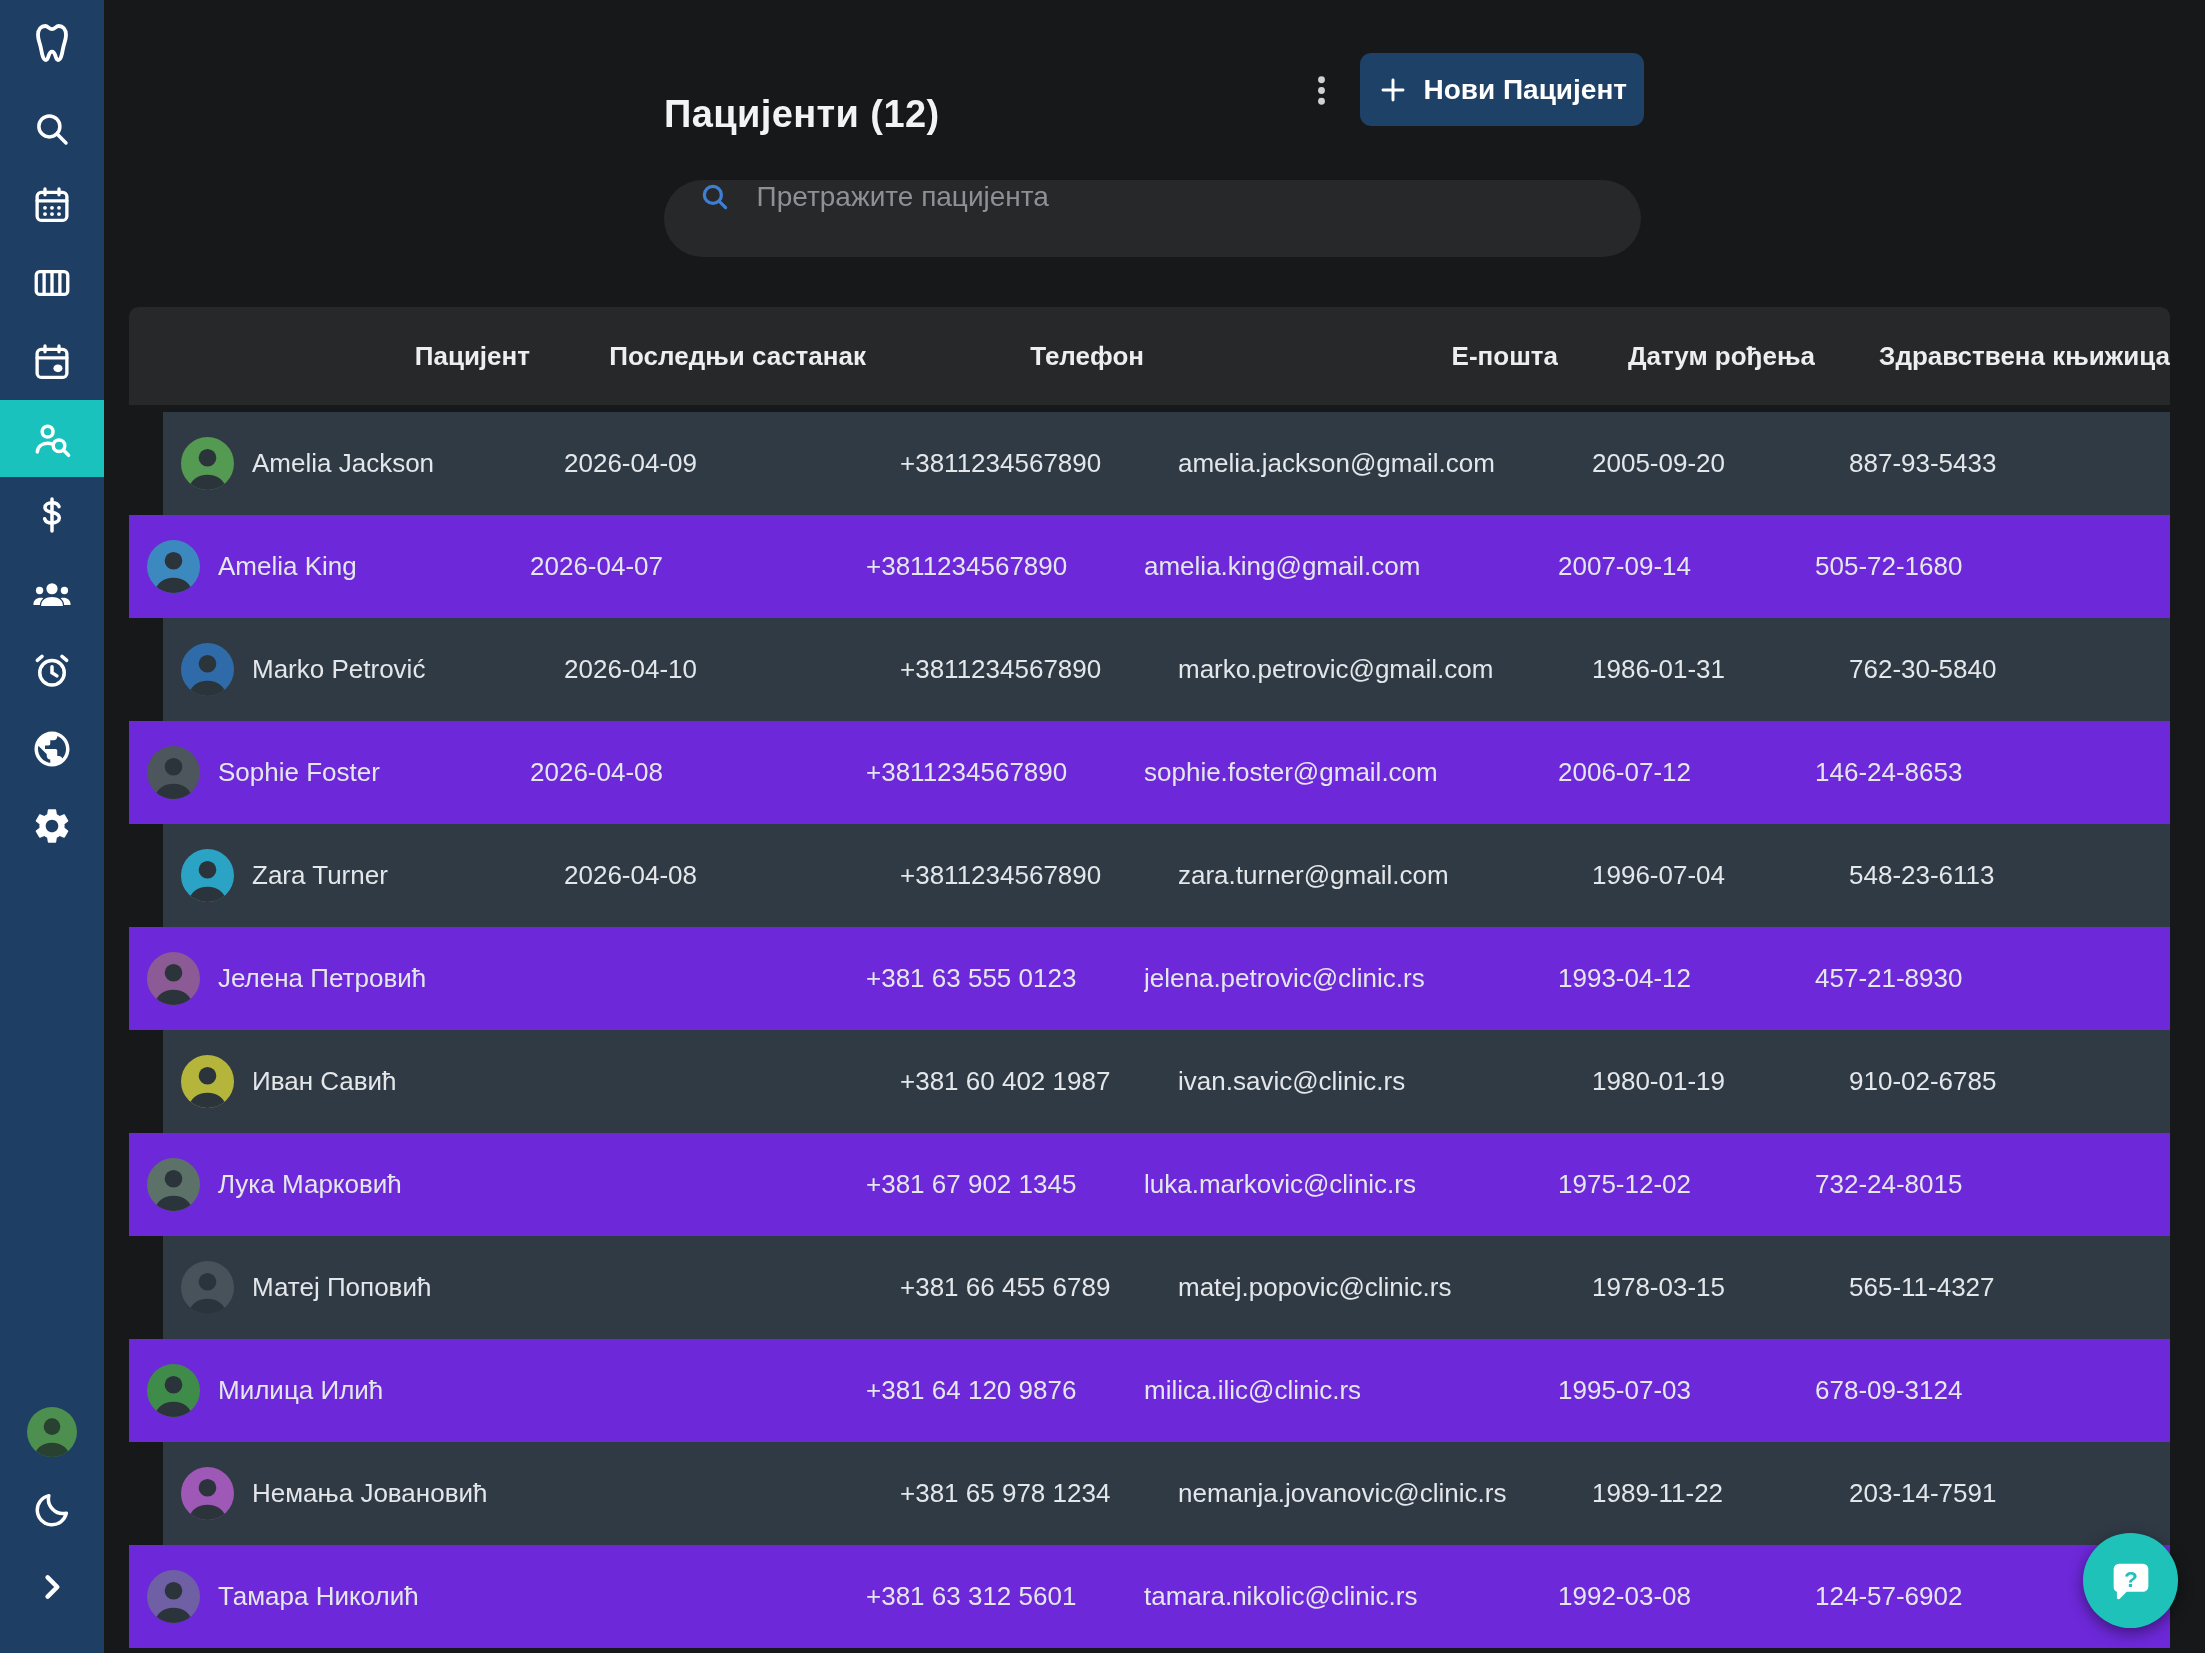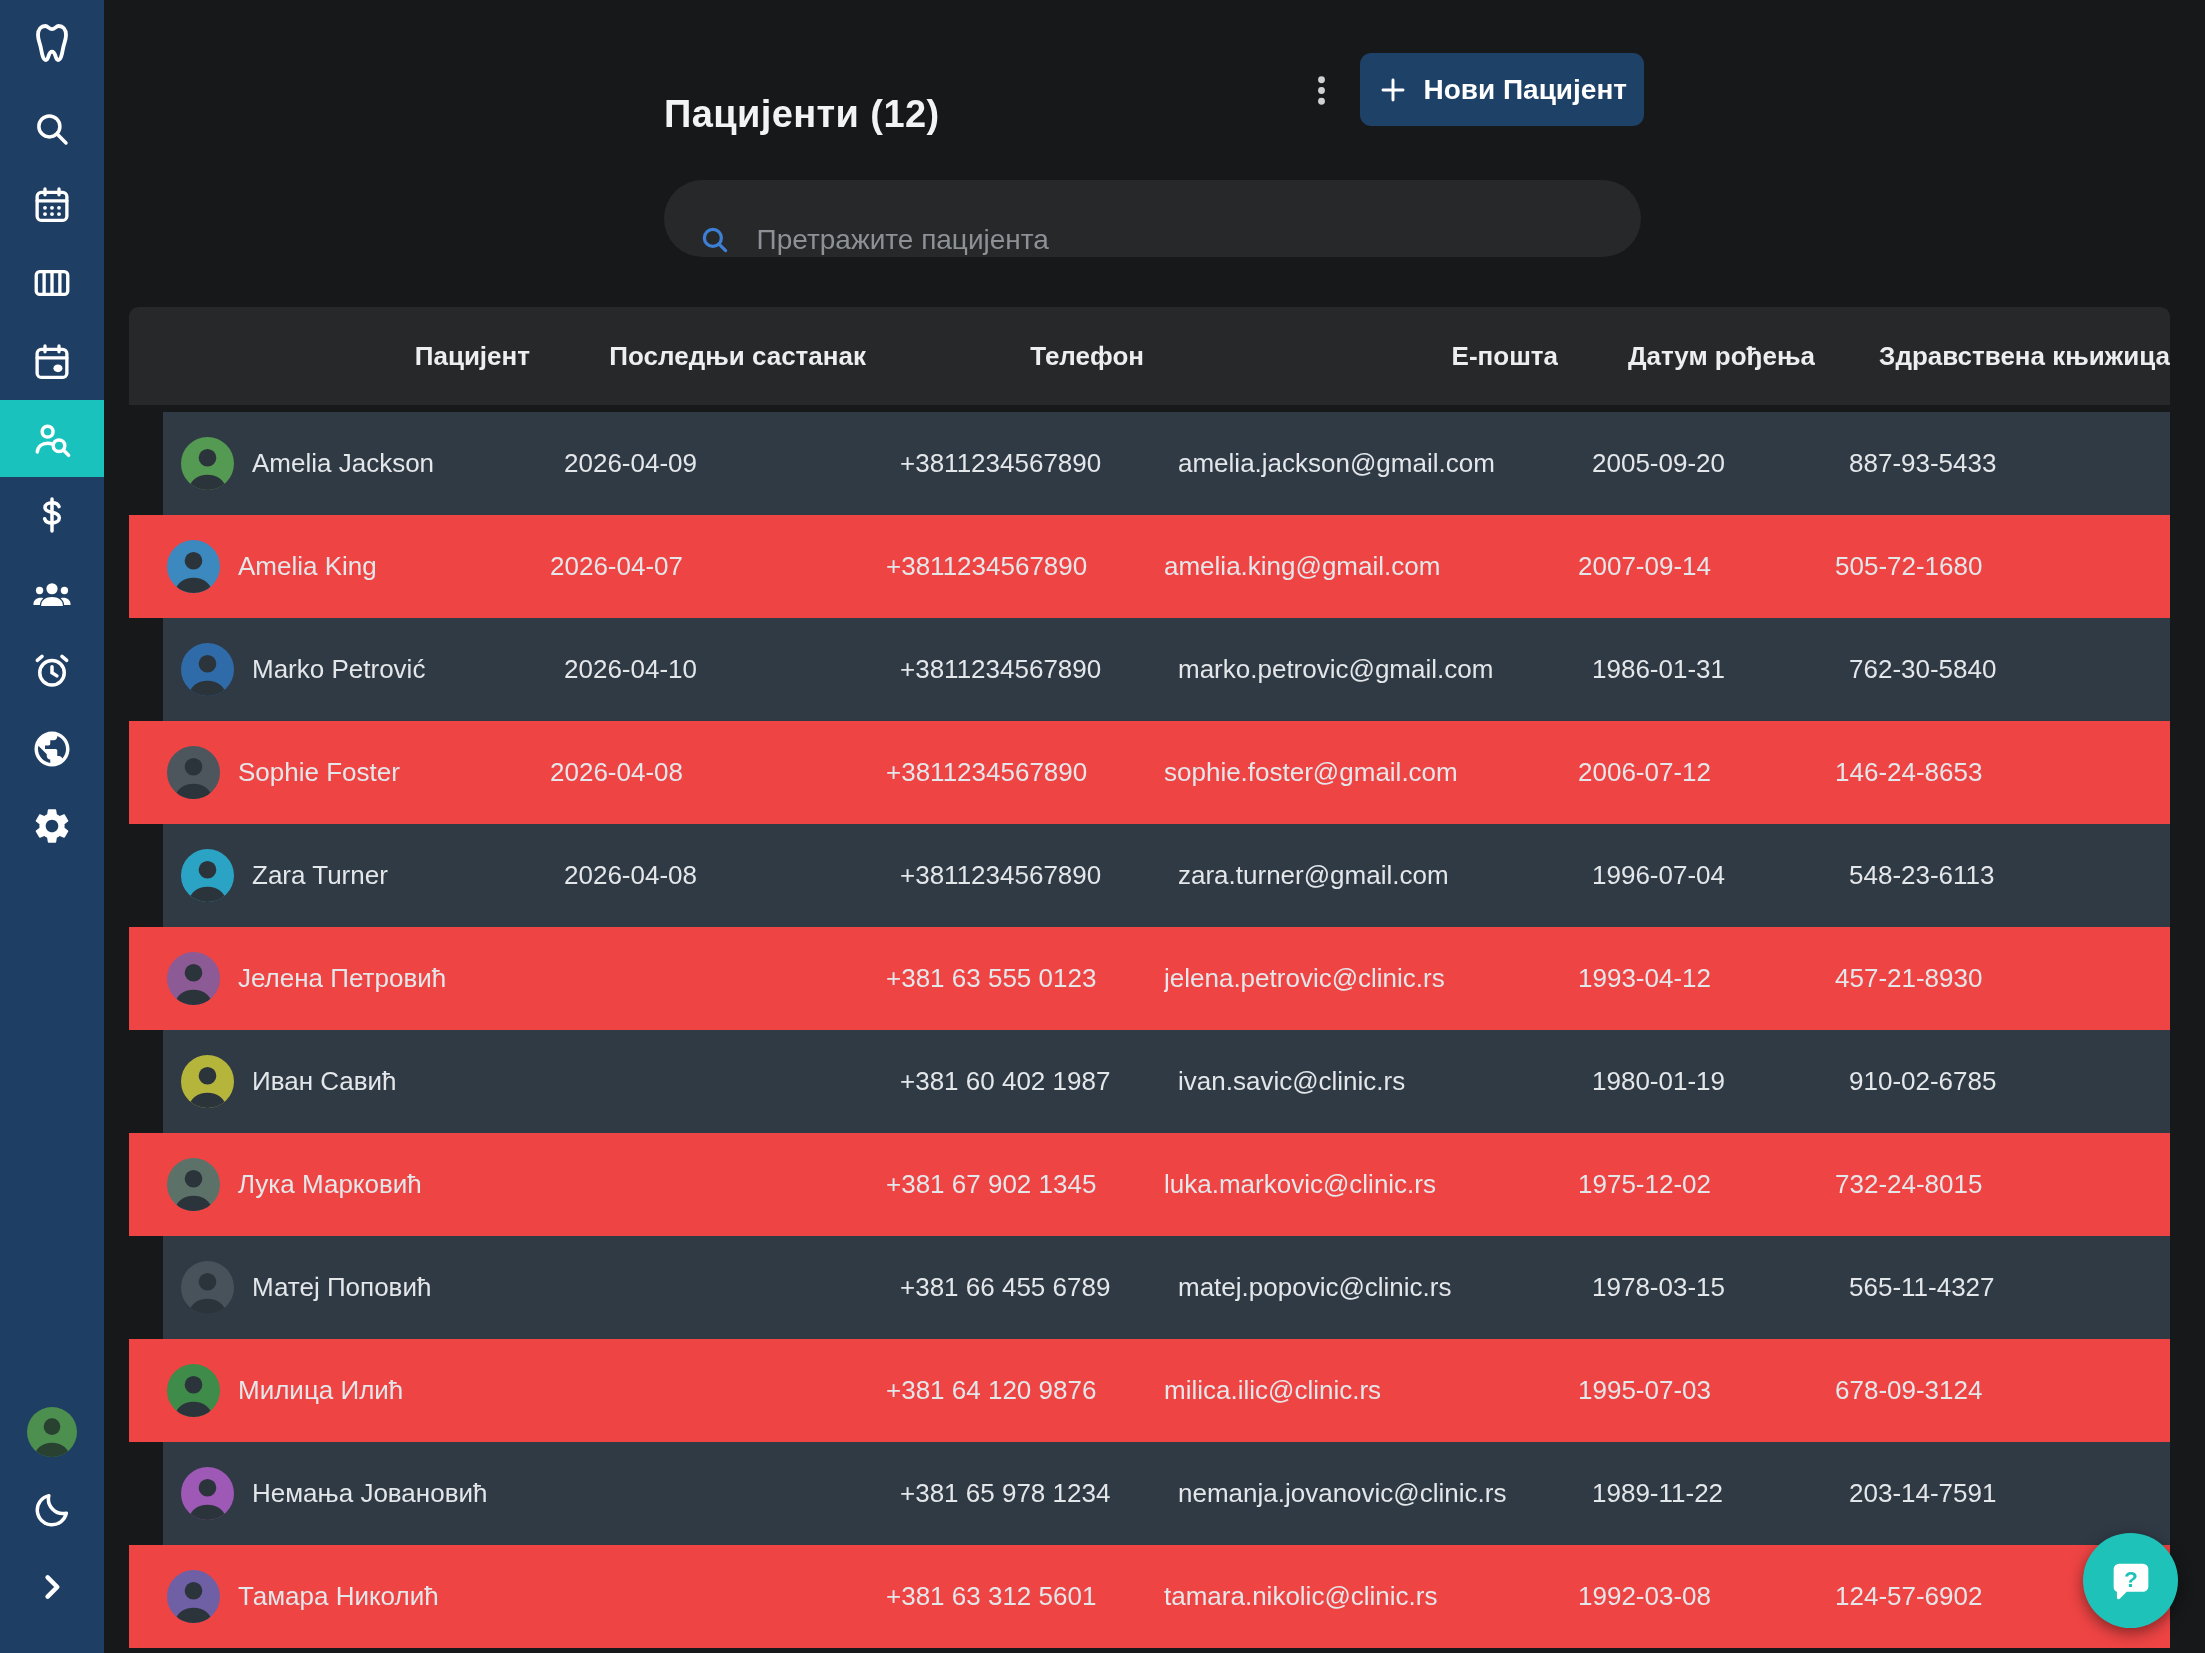--- a/index.html
+++ b/index.html
@@ -27,39 +27,39 @@
   .new-patient-btn {
     position:absolute; left:1360px; top:53px; width:284px; height:73px;
     background:#1e4168; border-radius:11.3px; border:none;
     display:flex; align-items:center; justify-content:center; gap:14.5px;
     color:#ffffff; font-size:28px; font-weight:700; font-family:inherit; cursor:pointer;
   }
   
   .search-bar {
     position:absolute; left:664px; top:180px; width:977px; height:77px;
     background:#27282a; border-radius:39px;
-    display:flex; align-items:flex-end; padding:0 34px; gap:22.6px;
+    display:flex; align-items:flex-start; padding:0 34px; gap:22.6px;
   }
   .search-bar input {
     flex:1; background:transparent; border:none; outline:none;
     font-size:28px; color:#e8eaed; font-family:inherit;
   }
   .search-bar input::placeholder { color:#8d9196; }
 
   
   .patients-table { position:absolute; left:129px; top:307px; width:2041px; border-radius:9.7px 9.7px 0 0; overflow:hidden; }
   .thead, .trow {
     display:grid;
     grid-template-columns:89px 312px 336px 278px 414px 257px 355px;
     align-items:center;
   }
   .thead { height:98px; background:#272829; margin-bottom:6.5px; font-weight:700; font-size:26px; color:#eceef0;text-align:right; }
   .trow { height:103px; font-size:26px; color:#e4e7ea; cursor:pointer; }
   .trow.odd  { background:#303a45;margin-left:34px; }
-  .trow.even { background:#ef4444;padding-left:20px; }
+  .trow.even { background:#6d28d9; }
   .cell { white-space:nowrap; overflow:hidden; }
   .avatar-cell { padding-left:18px; }
   .avatar { width:53px; height:53px; border-radius:50%; overflow:hidden; }
   .avatar svg { width:100%; height:100%; display:block; }
 
   
   .help-fab {
     position:absolute; left:2083px; top:1533px; width:95px; height:95px;
     border-radius:50%; background:#1fc2b8; border:none; cursor:pointer;
     display:flex; align-items:center; justify-content:center;

